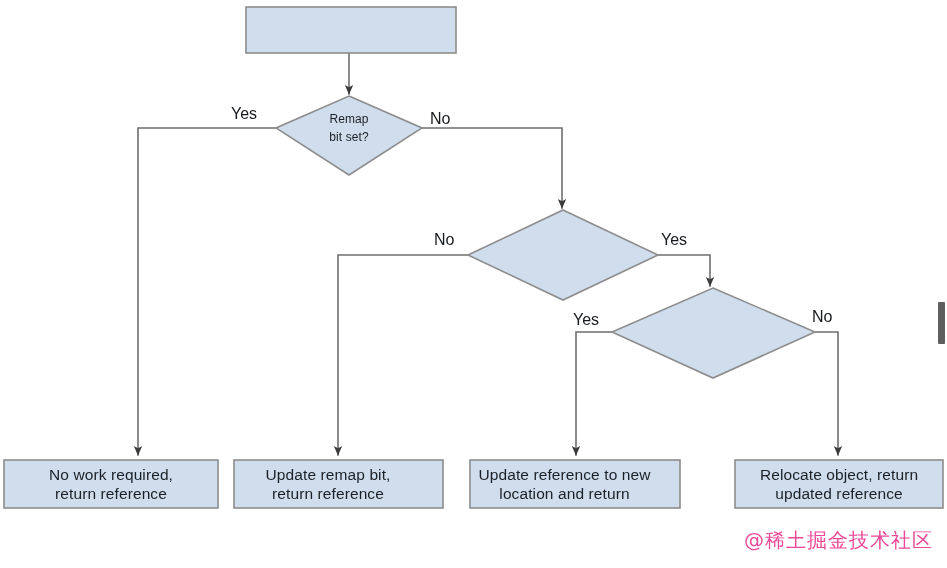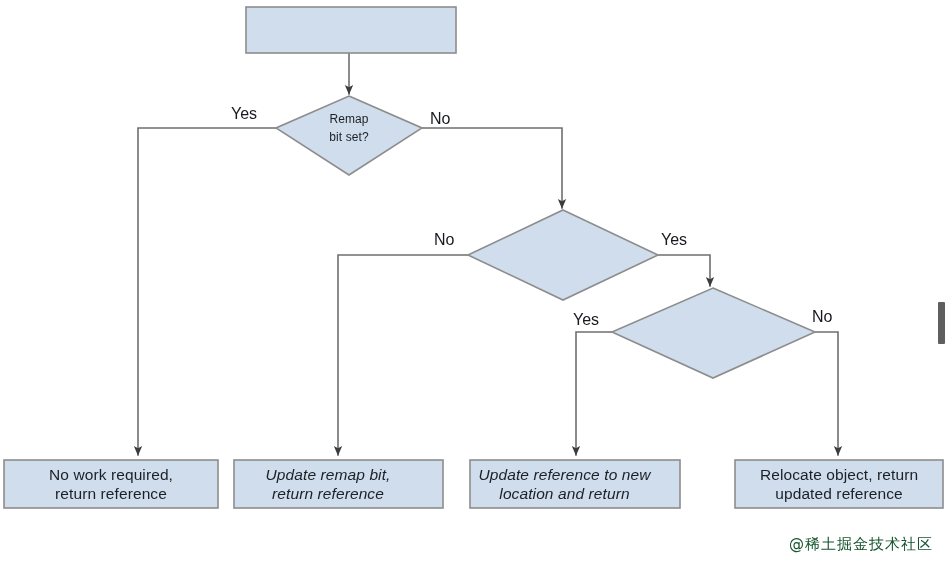--- a/index.html
+++ b/index.html
@@ -51,22 +51,22 @@
     line-height: 17px;
     white-space: nowrap;
   }
   .hit {
     position: absolute;
   }
   #watermark {
     position: absolute;
     right: 14px;
     bottom: 14px;
-    color: #14532d;
-    font-size: 15px;
+    color: #ec4899;
+    font-size: 20px;
     letter-spacing: 1px;
     font-family: "DejaVu Sans", sans-serif;
     text-align: right;
   }
   #scrollbar-thumb {
     position: absolute;
     left: 938px;
     top: 302px;
     width: 7px;
     height: 42px;
@@ -105,23 +105,23 @@
       <rect x="234" y="460" width="209" height="48"></rect>
       <rect x="470" y="460" width="210" height="48"></rect>
       <rect x="735" y="460" width="208" height="48"></rect>
     </g>
   </svg>
 
   <div class="node-text decision-text" style="left:289px; top:102px; width:120px; height:52px;">Remap
 bit set?</div>
   <div class="node-text process-text" style="left:4px; top:460px; width:214px; height:48px;">No work required,
 return reference</div>
-  <div class="node-text process-text" style="left:234px; top:460px; width:188px; height:48px;font-style:italic;">Update remap bit,
+  <div class="node-text process-text" style="left:234px; top:460px; width:188px; height:48px;">Update remap bit,
 return reference</div>
-  <div class="node-text process-text" style="left:470px; top:460px; width:189px; height:48px;font-style:italic;">Update reference to new
+  <div class="node-text process-text" style="left:470px; top:460px; width:189px; height:48px;">Update reference to new
 location and return</div>
   <div class="node-text process-text" style="left:735px; top:460px; width:208px; height:48px;border-radius:7px;">Relocate object, return
 updated reference</div>
 
   <div class="edge-label" style="left:231px; top:105px;">Yes</div>
   <div class="edge-label" style="left:430px; top:110px;">No</div>
   <div class="edge-label" style="left:434px; top:231px;">No</div>
   <div class="edge-label" style="left:661px; top:231px;">Yes</div>
   <div class="edge-label" style="left:573px; top:311px;">Yes</div>
   <div class="edge-label" style="left:812px; top:308px;">No</div>

